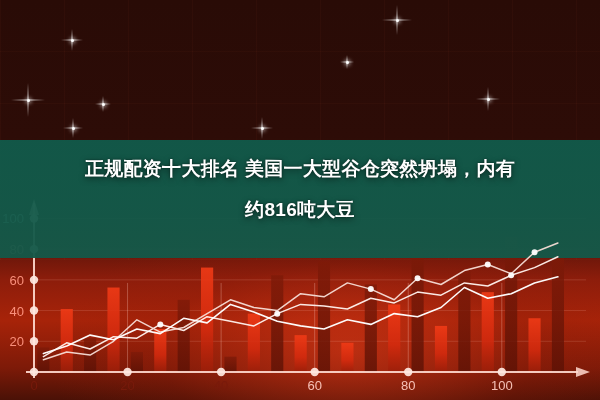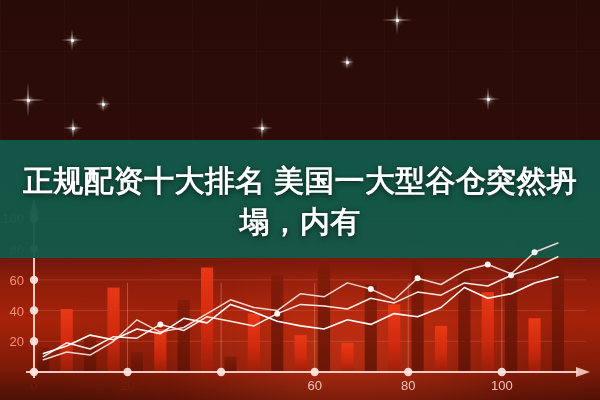--- a/index.html
+++ b/index.html
@@ -46,23 +46,23 @@
   .spark i, .spark b{position:absolute;display:block;background:#fff;}
   .spark i{left:50%;top:0;width:1px;height:100%;transform:translateX(-.5px);
     background:linear-gradient(180deg,rgba(255,255,255,0) 0%,rgba(255,255,255,.95) 50%,rgba(255,255,255,0) 100%);}
   .spark b{top:50%;left:0;height:1px;width:100%;transform:translateY(-.5px);
     background:linear-gradient(90deg,rgba(255,255,255,0) 0%,rgba(255,255,255,.95) 50%,rgba(255,255,255,0) 100%);}
   .spark em{position:absolute;left:50%;top:50%;width:3px;height:3px;margin:-1.5px 0 0 -1.5px;border-radius:50%;
     background:#fff;box-shadow:0 0 4px 1px rgba(255,255,255,.8);}
 
   
   .headline{
-    position:absolute;left:0;top:160px;width:600px;
+    position:absolute;left:0;top:148px;width:600px;
     text-align:center;color:#ffffff;
-    font-size:30px;font-weight:bold;line-height:41px;
+    font-size:19px;font-weight:bold;line-height:41px;
     letter-spacing:.3px;
     text-shadow:0 2px 6px rgba(0,0,0,.55), 0 0 2px rgba(0,0,0,.5);
     z-index:20;
     padding:0 12px;box-sizing:border-box;
   }
   .headline .l2{display:block;}
 
   
 </style>
 </head>
@@ -201,15 +201,16 @@
       </div>
       <div class="spark" style="left: 340px; top: 55px; width: 14px; height: 14px;">
         <i></i>
         <b></b>
         <em></em>
       </div>
     </div>
 
   <div class="headline">
     <span>正规配资十大排名 美国一大型谷仓突然坍塌，内有</span>
+    <span class="l2">约816吨大豆</span>
   </div>
 
 </div>
 
 </body></html>

